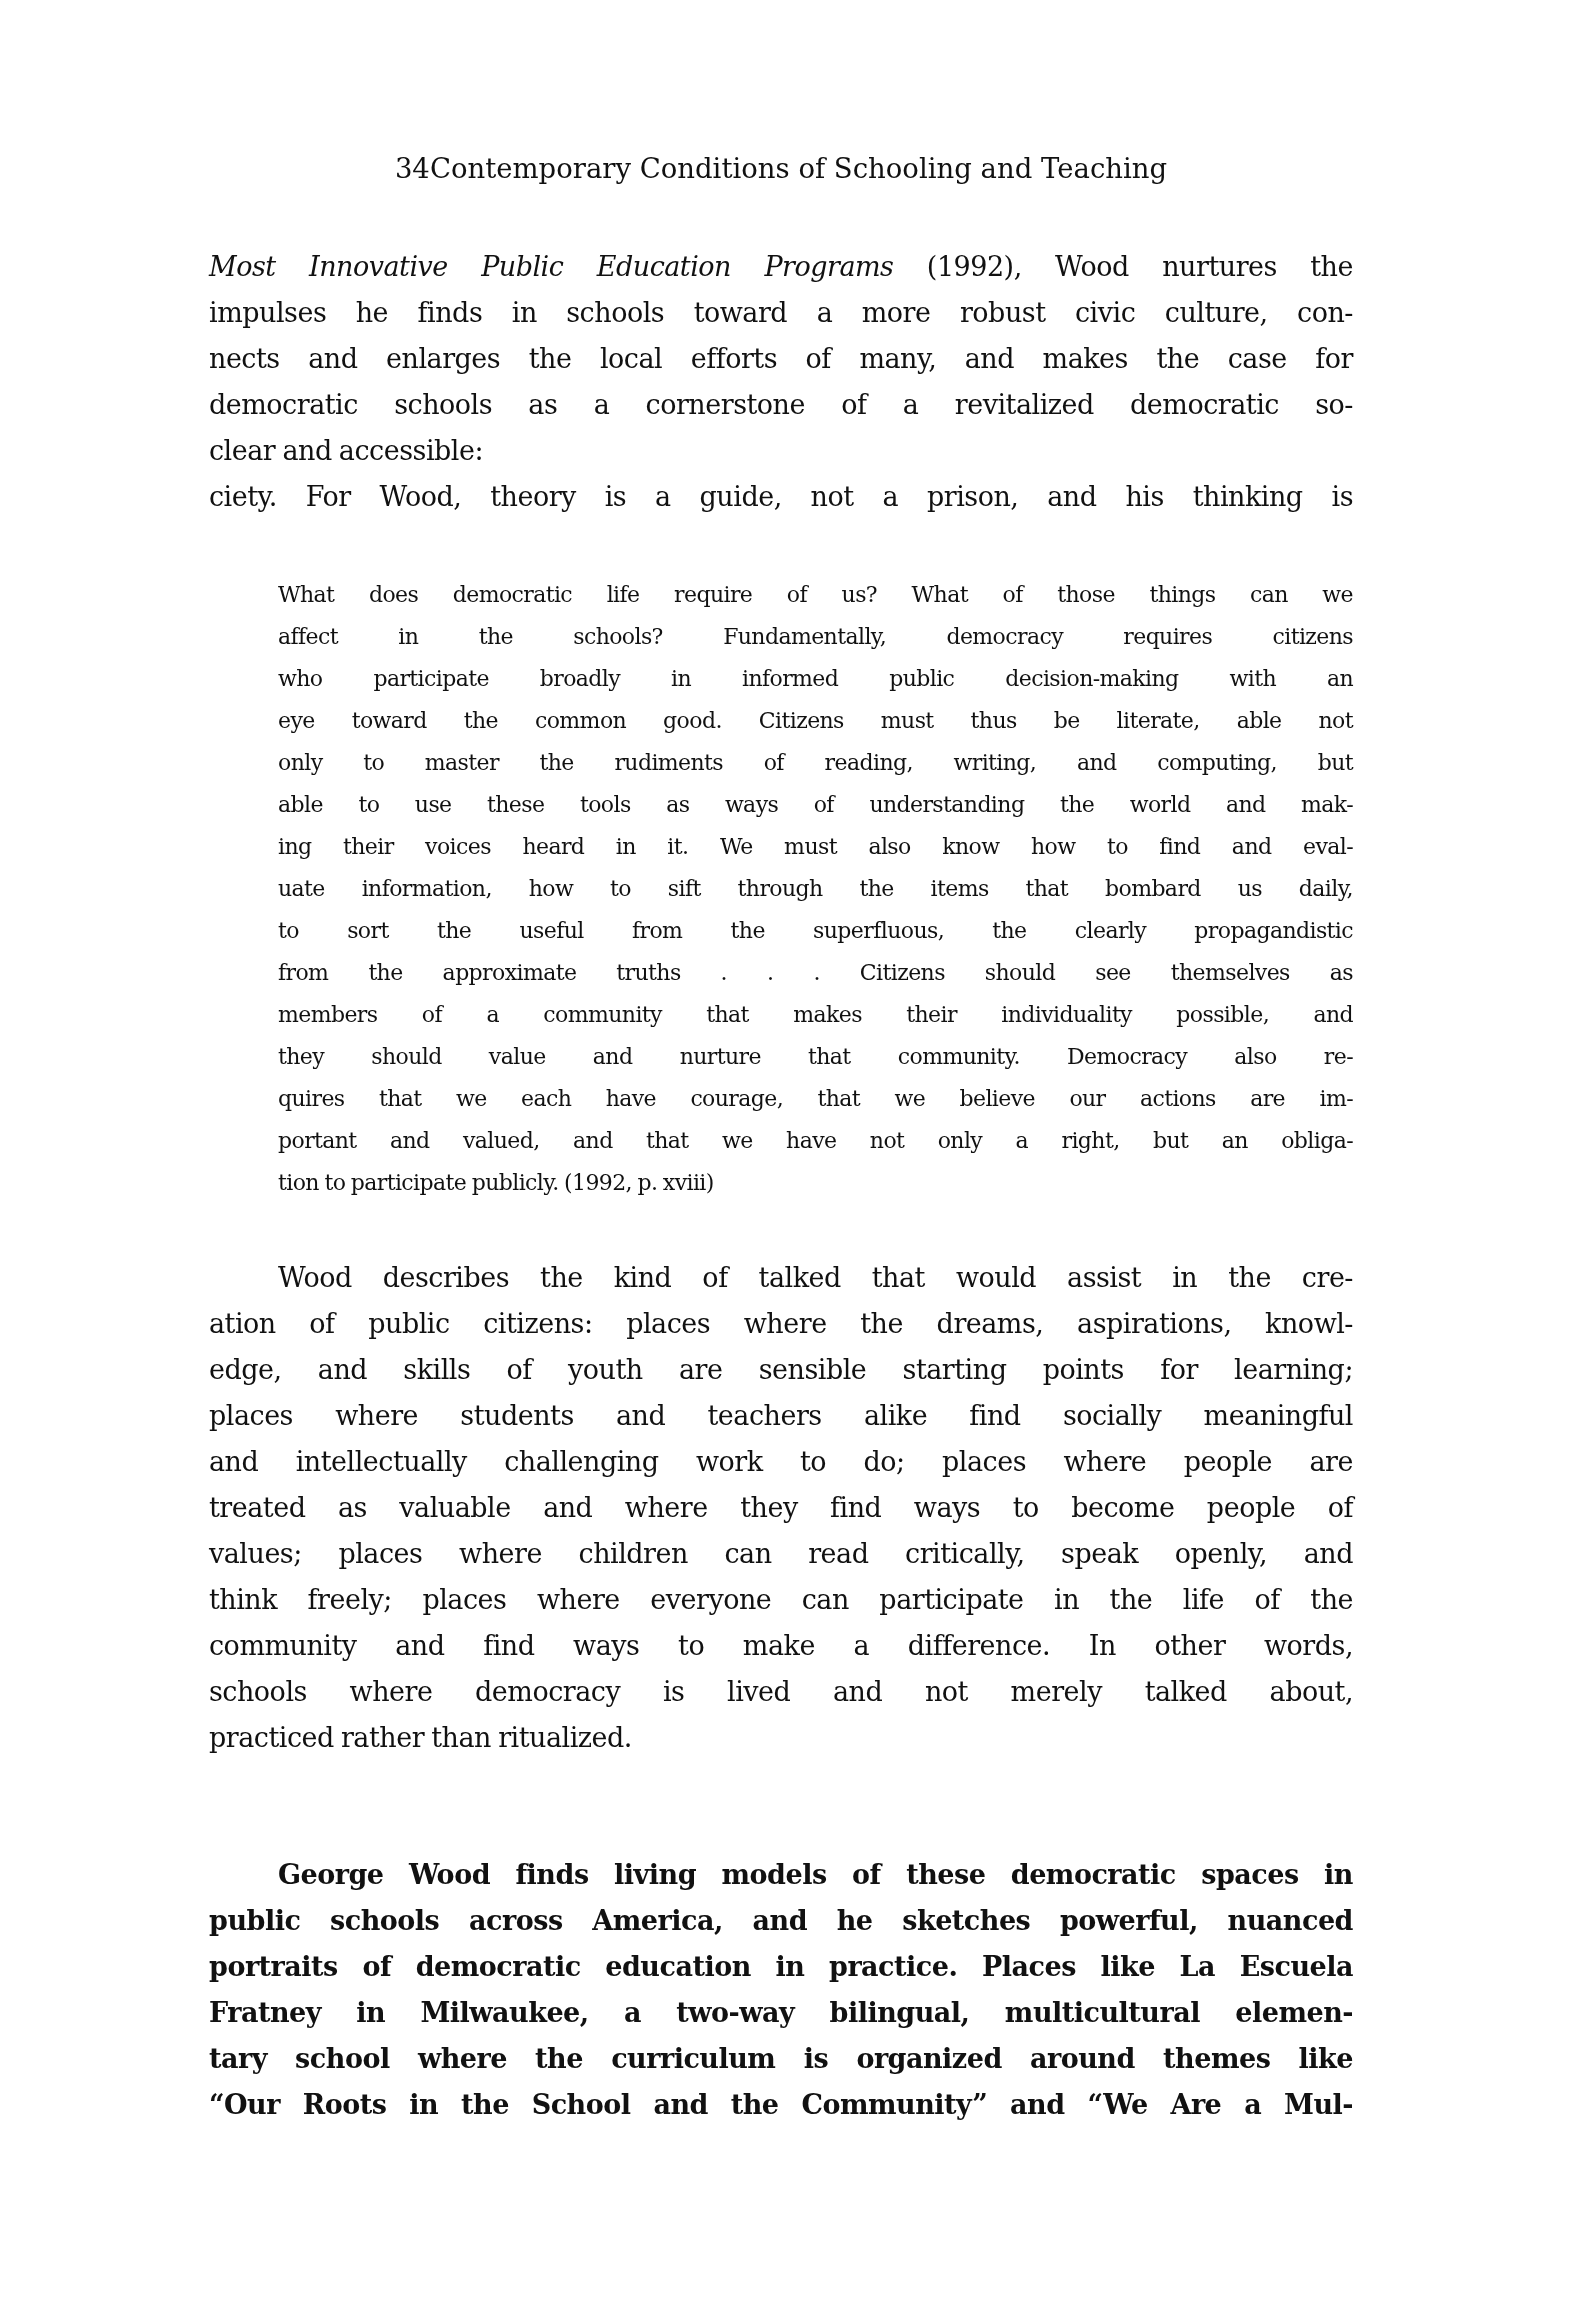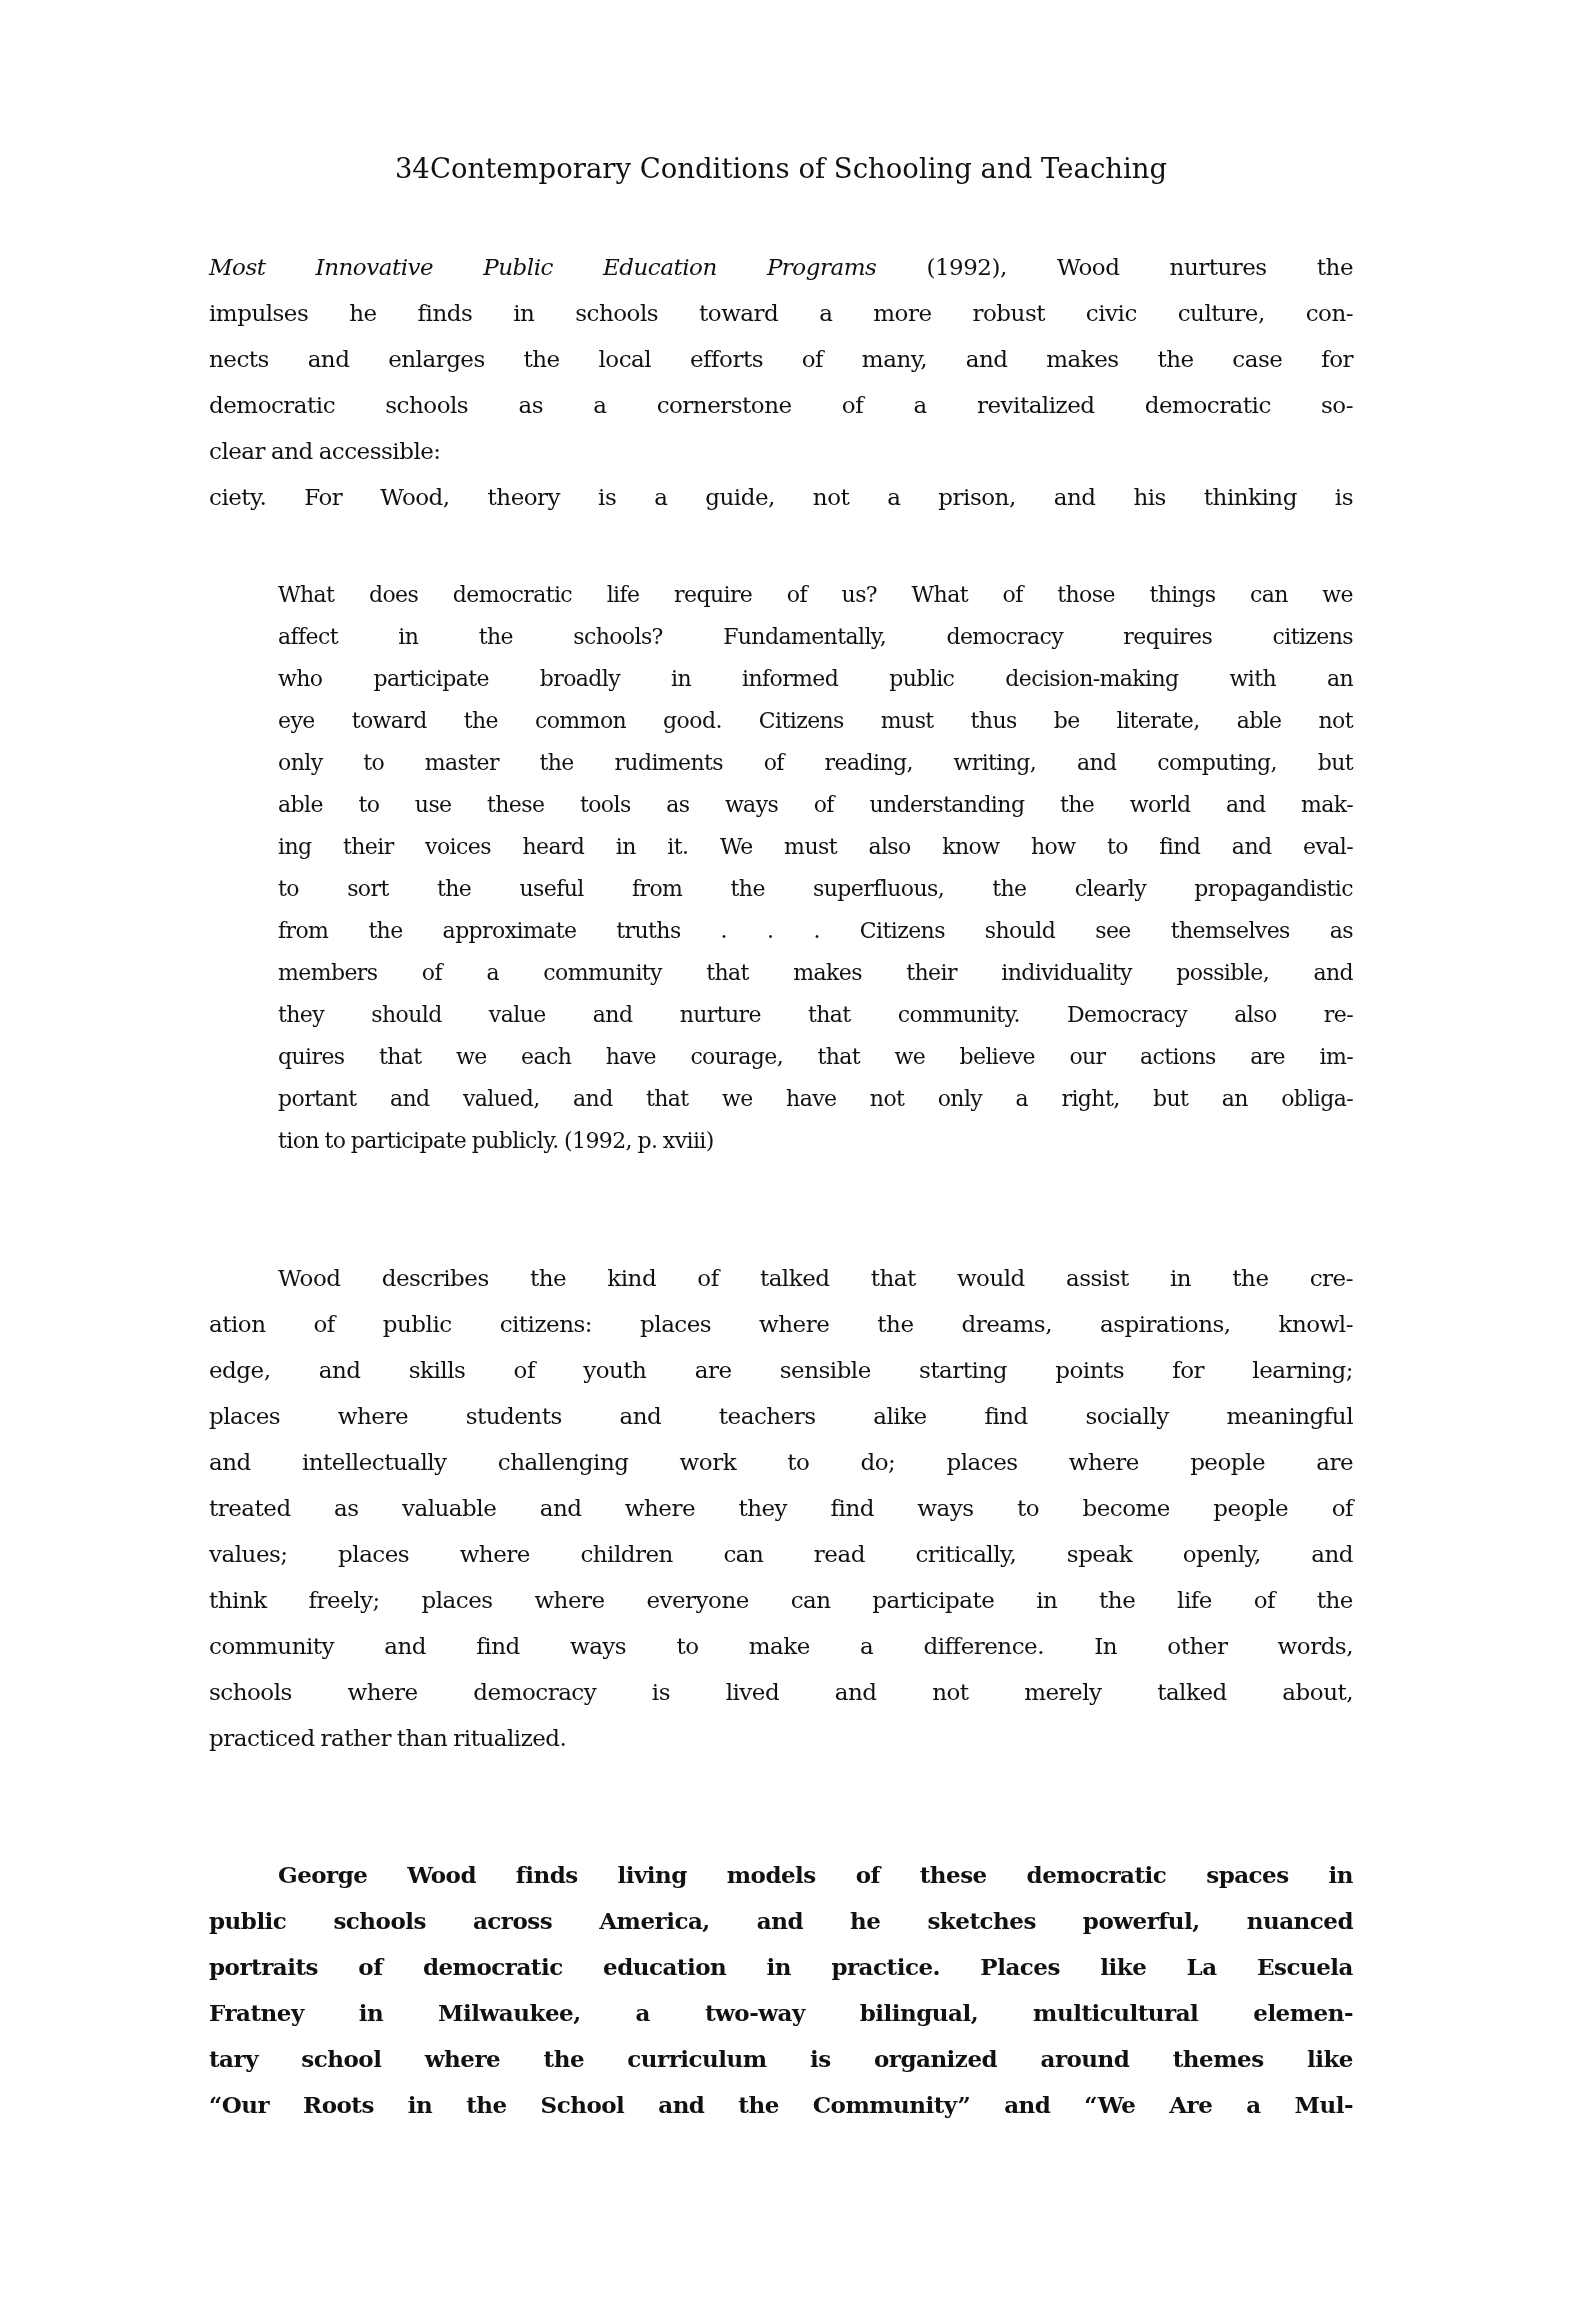--- a/index.html
+++ b/index.html
@@ -4,21 +4,21 @@
 <style>
   html, body { margin: 0; padding: 0; background: #ffffff; }
   body { width: 1578px; height: 2319px; position: relative; overflow: hidden; color: #111111; }
   .page { position: absolute; left: 209px; top: 0; width: 1144px; }
   .running-head {
     position: absolute; top: 151px; left: 0; width: 1144px;
     font-family: "DejaVu Serif", serif; font-size: 27.5px; line-height: 34px;
     display: flex; justify-content: center;
   }
   .body-text {
-    font-family: "DejaVu Serif", serif; font-size: 23px; line-height: 46px;
+    font-family: "DejaVu Serif", serif; font-size: 27px; line-height: 46px;
     letter-spacing: -0.5px; word-spacing: -0.9px;
   }
   .line { display: block; white-space: nowrap; text-align: justify; text-align-last: justify; width: 100%; }
   .line.last { text-align-last: left; }
   .line.indent { padding-left: 69px; box-sizing: border-box; }
   .para1 { position: absolute; top: 244px; left: 0; width: 1144px; }
   .quote {
     position: absolute; top: 574px; left: 69px; width: 1075px;
     font-family: "DejaVu Serif", serif; font-size: 22px; line-height: 42px;
     letter-spacing: -0.6px; word-spacing: -0.9px;
@@ -47,20 +47,21 @@
   </div>
 
   <div class="quote">
     <span class="line">What does democratic life require of us? What of those things can we</span>
     <span class="line">affect in the schools? Fundamentally, democracy requires citizens</span>
     <span class="line">who participate broadly in informed public decision-making with an</span>
     <span class="line">eye toward the common good. Citizens must thus be literate, able not</span>
     <span class="line">only to master the rudiments of reading, writing, and computing, but</span>
     <span class="line">able to use these tools as ways of understanding the world and mak-</span>
     <span class="line">ing their voices heard in it. We must also know how to find and eval-</span>
+    <span class="line">uate information, how to sift through the items that bombard us daily,</span>
     <span class="line">to sort the useful from the superfluous, the clearly propagandistic</span>
     <span class="line">from the approximate truths . . . Citizens should see themselves as</span>
     <span class="line">members of a community that makes their individuality possible, and</span>
     <span class="line">they should value and nurture that community. Democracy also re-</span>
     <span class="line">quires that we each have courage, that we believe our actions are im-</span>
     <span class="line">portant and valued, and that we have not only a right, but an obliga-</span>
     <span class="line last">tion to participate publicly. (1992, p. xviii)</span>
   </div>
 
   <div class="body-text para2">

